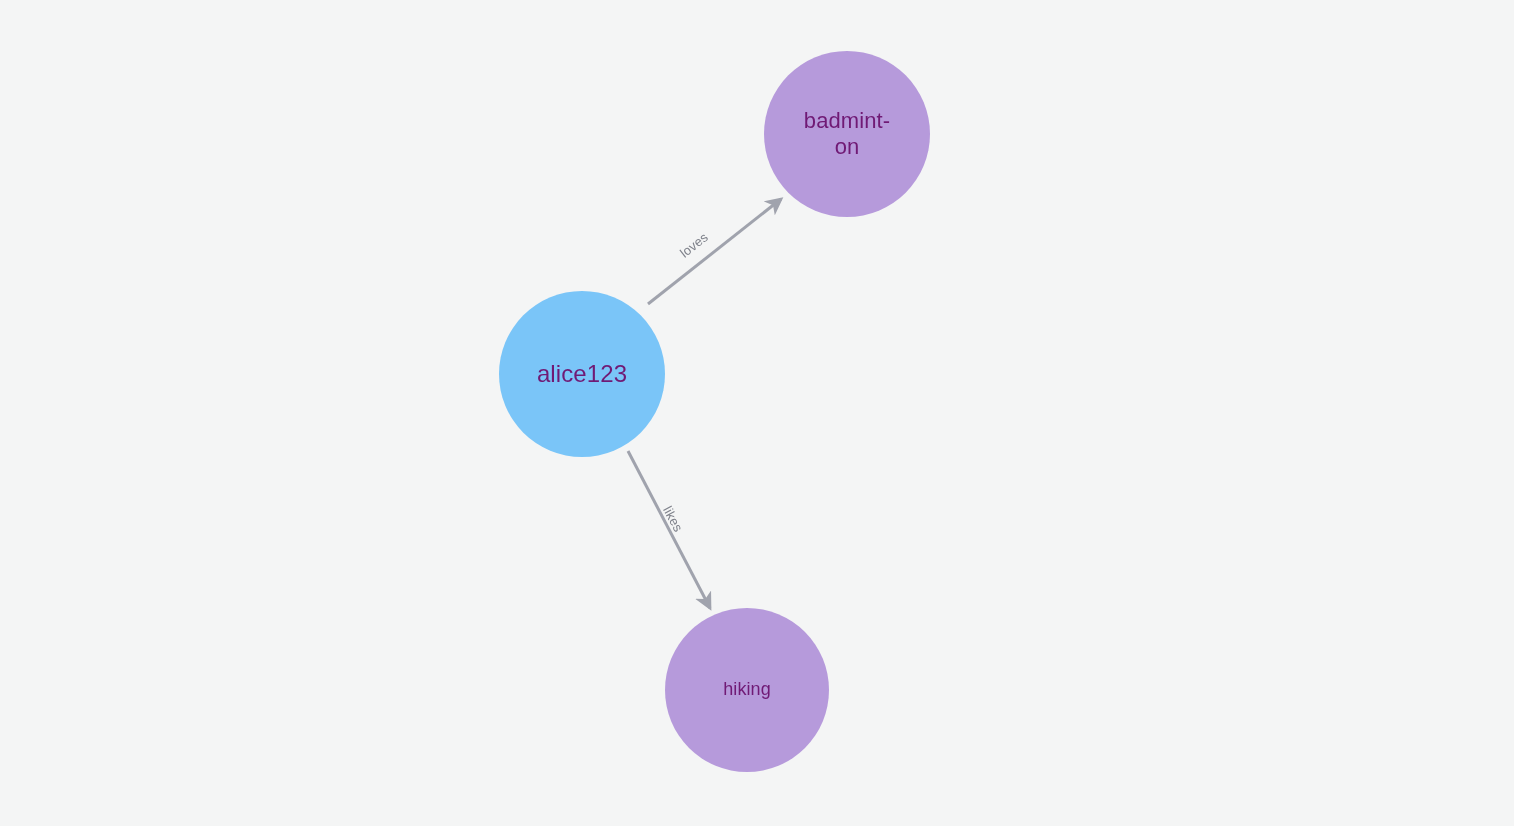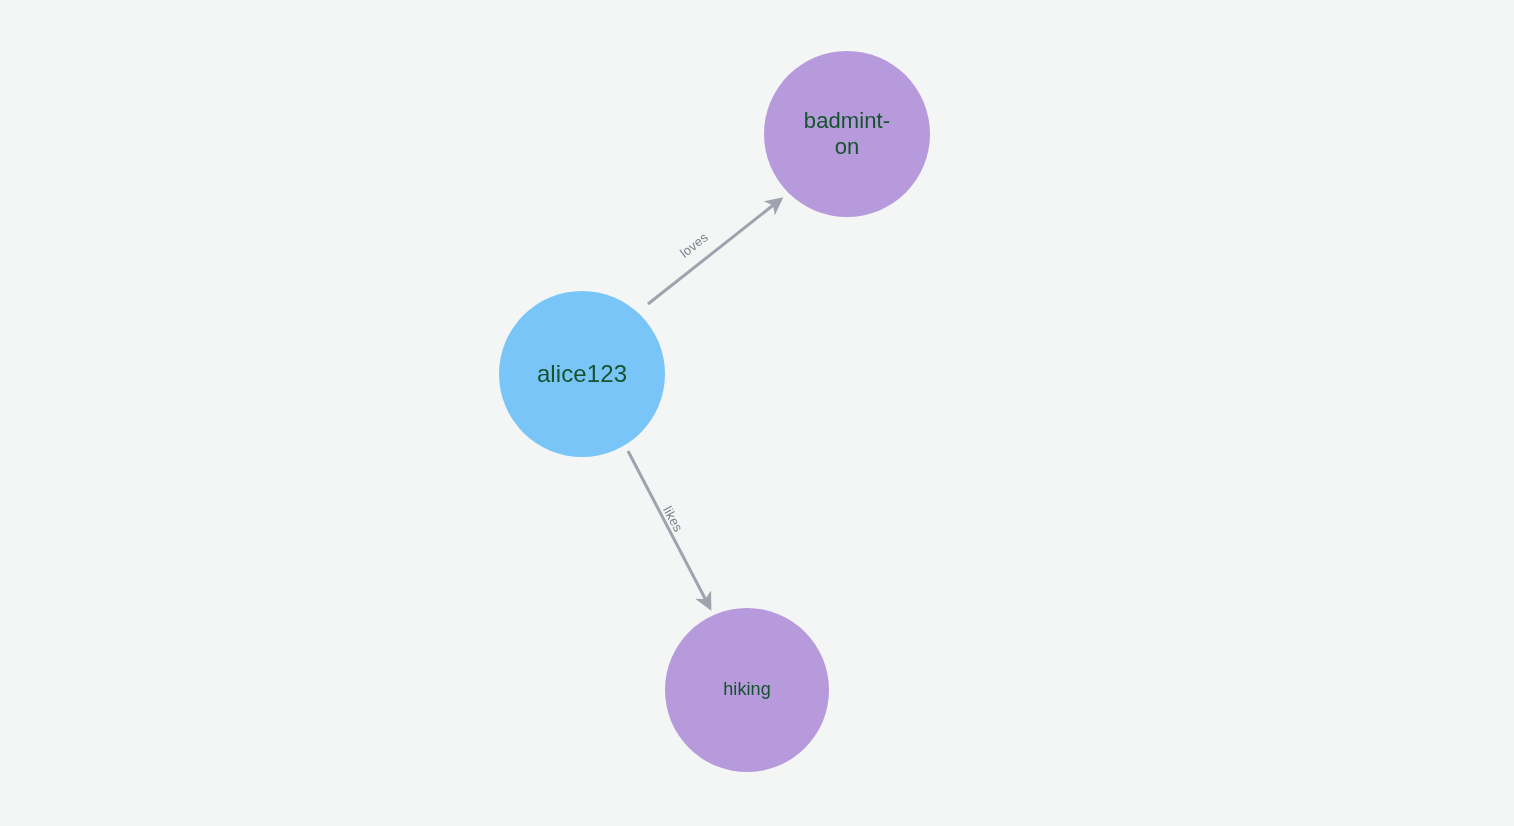--- a/index.html
+++ b/index.html
@@ -31,21 +31,21 @@
     position: absolute;
     border-radius: 50%;
     display: flex;
     align-items: center;
     justify-content: center;
     text-align: center;
     box-sizing: border-box;
     user-select: none;
   }
   .node-label {
-    color: #14532d;
+    color: #701a75;
     line-height: 1.2;
     letter-spacing: 0.1px;
     white-space: pre-line;
     padding: 0 6px;
   }
   .node-person {
     background: #7ac5f8;
     justify-content: center;
   }
   .node-person .node-label {

